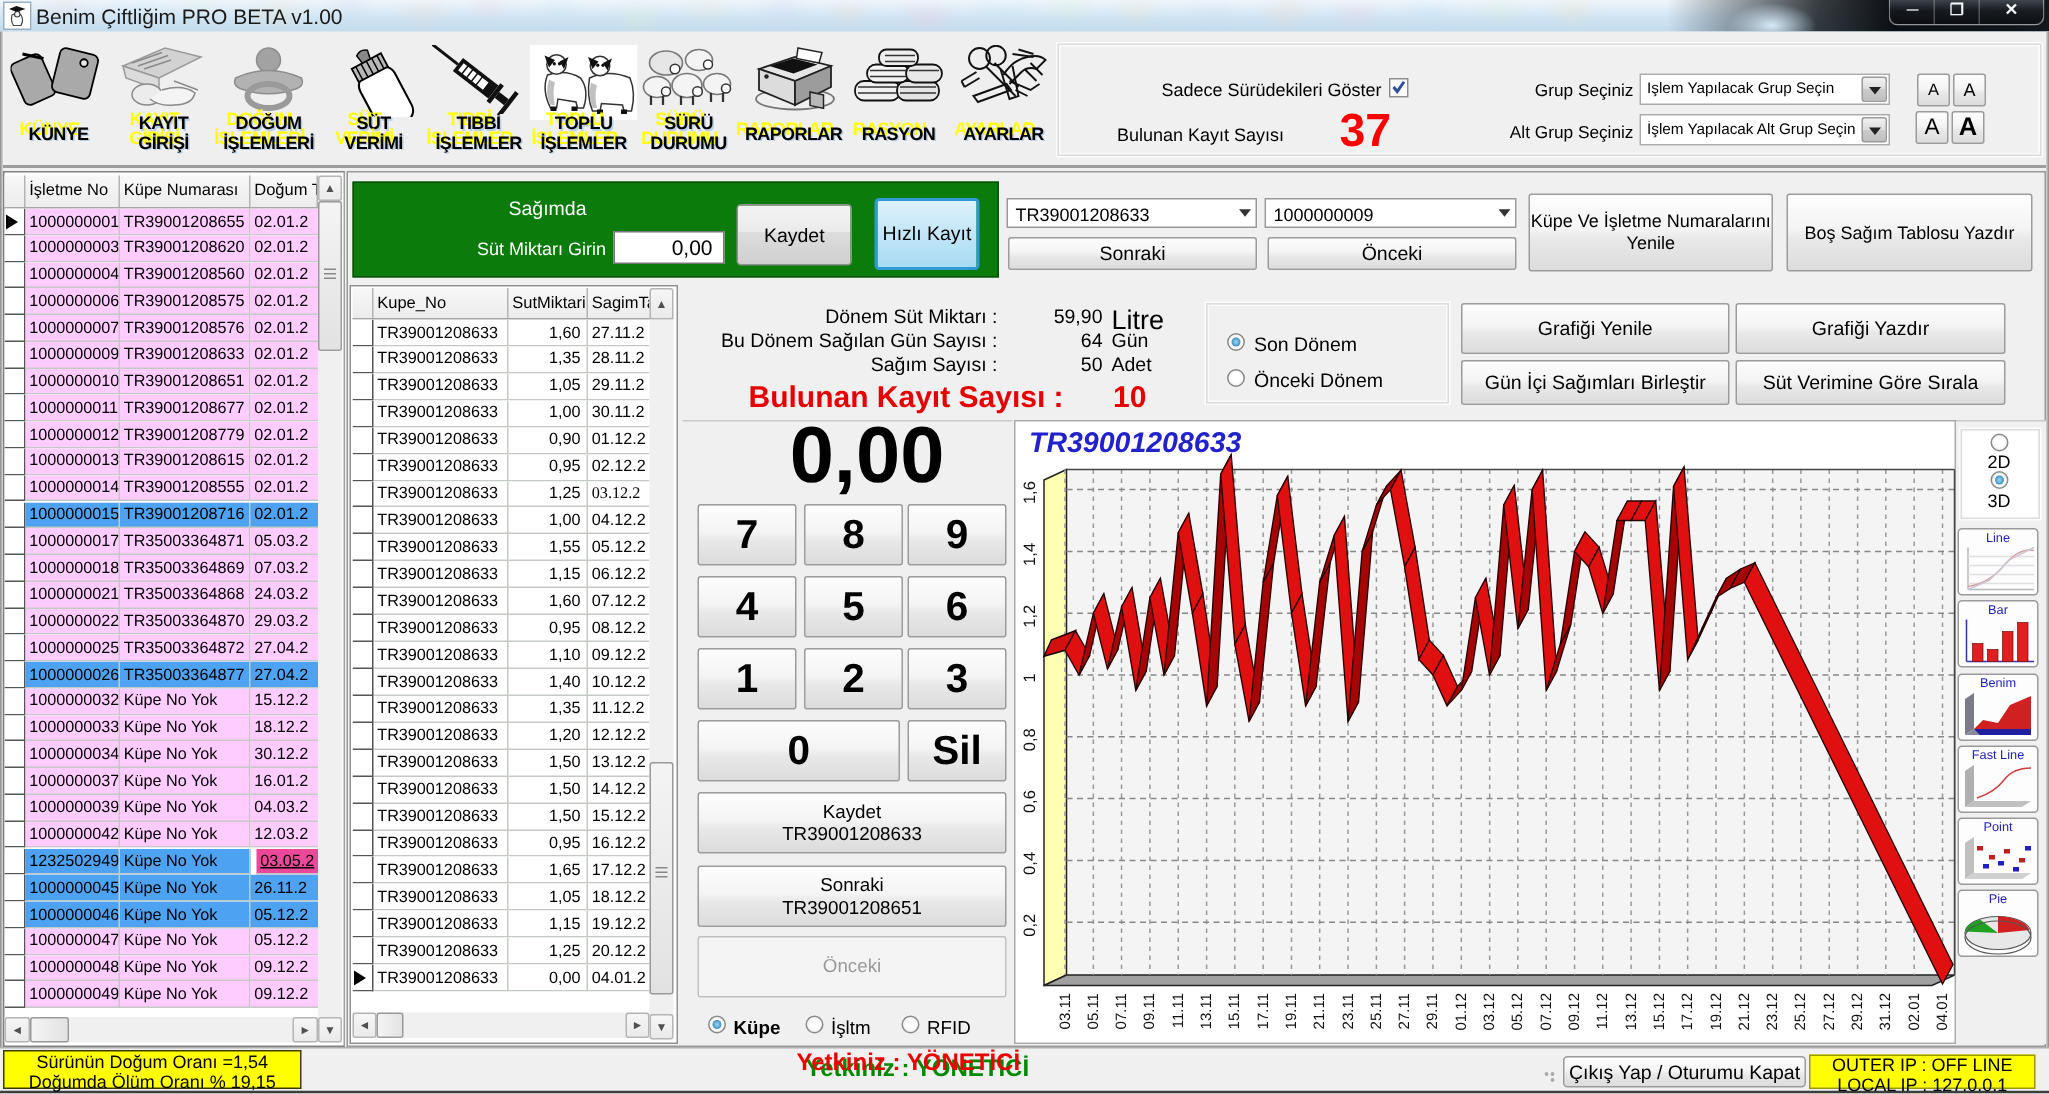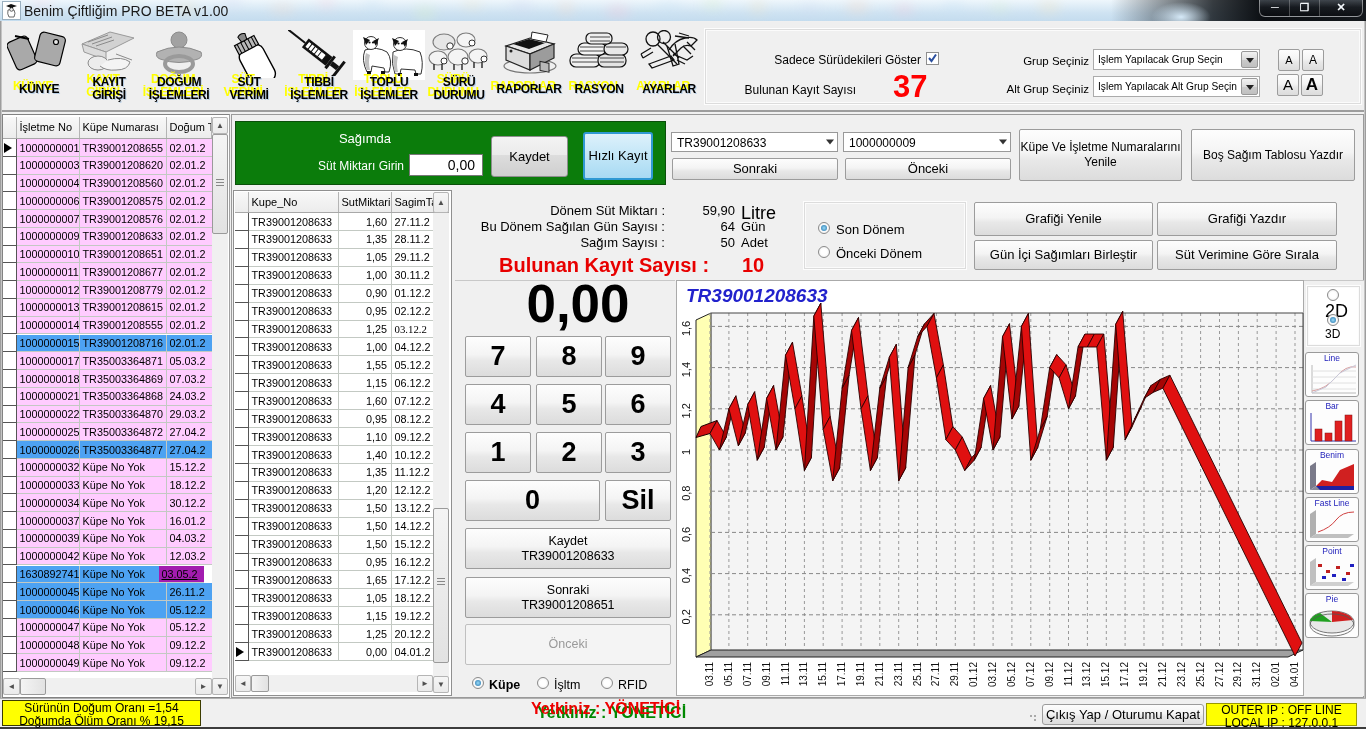--- a/index.html
+++ b/index.html
@@ -427,23 +427,23 @@
     <span class="cell" style="left:164px;width:45px;background:#ffccff;border-right:none;">04.03.2</span>
   </div>
 <div class="row" style="left:3px;top:547.7px;width:209px;height:17.77px;">
     <span class="ind" style="left:0;width:14px;height:100%;"></span>
     <span class="cell" style="left:14px;width:63px;background:#ffccff;">1000000042</span>
     <span class="cell" style="left:77px;width:87px;background:#ffccff;">Küpe No Yok</span>
     <span class="cell" style="left:164px;width:45px;background:#ffccff;border-right:none;">12.03.2</span>
   </div>
 <div class="row" style="left:3px;top:565.5px;width:209px;height:17.77px;">
     <span class="ind" style="left:0;width:14px;height:100%;"></span>
-    <span class="cell" style="left:14px;width:63px;background:#4da2f2;">1630892741</span>
+    <span class="cell" style="left:14px;width:63px;background:#4da2f2;">1232502949</span>
     <span class="cell" style="left:77px;width:87px;background:#4da2f2;">Küpe No Yok</span>
-    <span class="cell" style="left:156px;width:45px;background:#a21caf;border-right:none;text-decoration:underline;">03.05.2</span>
+    <span class="cell" style="left:168px;width:45px;background:#ec4899;border-right:none;text-decoration:underline;">03.05.2</span>
   </div>
 <div class="row" style="left:3px;top:583.2px;width:209px;height:17.77px;">
     <span class="ind" style="left:0;width:14px;height:100%;"></span>
     <span class="cell" style="left:14px;width:63px;background:#4da2f2;">1000000045</span>
     <span class="cell" style="left:77px;width:87px;background:#4da2f2;">Küpe No Yok</span>
     <span class="cell" style="left:164px;width:45px;background:#4da2f2;border-right:none;">26.11.2</span>
   </div>
 <div class="row" style="left:3px;top:601.0px;width:209px;height:17.77px;">
     <span class="ind" style="left:0;width:14px;height:100%;"></span>
     <span class="cell" style="left:14px;width:63px;background:#4da2f2;">1000000046</span>
@@ -846,21 +846,21 @@
     <polygon points="439.7,44.3 449.1,159.7 456.1,146.7 446.7,31.3" fill="#e01010" stroke="#2a0000" stroke-width="0.9"></polygon>
     <polygon points="449.1,159.7 458.6,139.1 465.6,126.1 456.1,146.7" fill="#a50505" stroke="#2a0000" stroke-width="0.9"></polygon>
     <polygon points="458.6,139.1 468.0,118.5 475.0,105.5 465.6,126.1" fill="#a50505" stroke="#2a0000" stroke-width="0.9"></polygon>
     <polygon points="468.0,118.5 477.4,112.3 484.4,99.3 475.0,105.5" fill="#a50505" stroke="#2a0000" stroke-width="0.9"></polygon>
     <polygon points="477.4,112.3 486.9,108.2 493.9,95.2 484.4,99.3" fill="#a50505" stroke="#2a0000" stroke-width="0.9"></polygon>
     <polygon points="486.9,108.2 619.0,376.0 626.0,363.0 493.9,95.2" fill="#e01010" stroke="#2a0000" stroke-width="0.9"></polygon>
   </svg>
 <div class="abs" style="left:1304px;top:280px;width:60px;height:416px;background:#f0f0f0;border-top:1px solid #c8c8c8;"></div>
 <div class="abs gbox" style="left:1307px;top:286px;width:53px;height:60px;background:#fff;"></div>
 <div class="radio" style="left:1327px;top:289px;"></div>
-<div class="abs" style="left:1325px;top:301px;font-size:18px;">2D</div>
+<div class="abs" style="left:1325px;top:301px;font-size:12px;">2D</div>
 <div class="radio sel" style="left:1327px;top:314px;"></div>
 <div class="abs" style="left:1325px;top:327px;font-size:12px;">3D</div>
 <div class="abs" style="left:1305px;top:352px;width:54px;height:45px;border:1px solid #9a9a9a;border-radius:3px;background:#fdfdfd;"><div style="text-align:center;font-size:8.5px;color:#2222bb;">Line</div><svg width="52" height="34" viewBox="0 0 52 34">
       <g stroke="#b8b8b8" stroke-width="1">
         <path d="M6 2 v28 M6 30 h44"></path>
         <path d="M6 26 h44 M6 20 h44 M6 14 h44 M6 8 h44" stroke="#e0e0e0"></path>
       </g>
       <path d="M6 28 Q20 26 30 14 T50 4" stroke="#d8a0a0" fill="none"></path>
       <path d="M6 30 L20 24 L34 10 L50 2" stroke="#c8c8d8" fill="none"></path>
     </svg></div>

